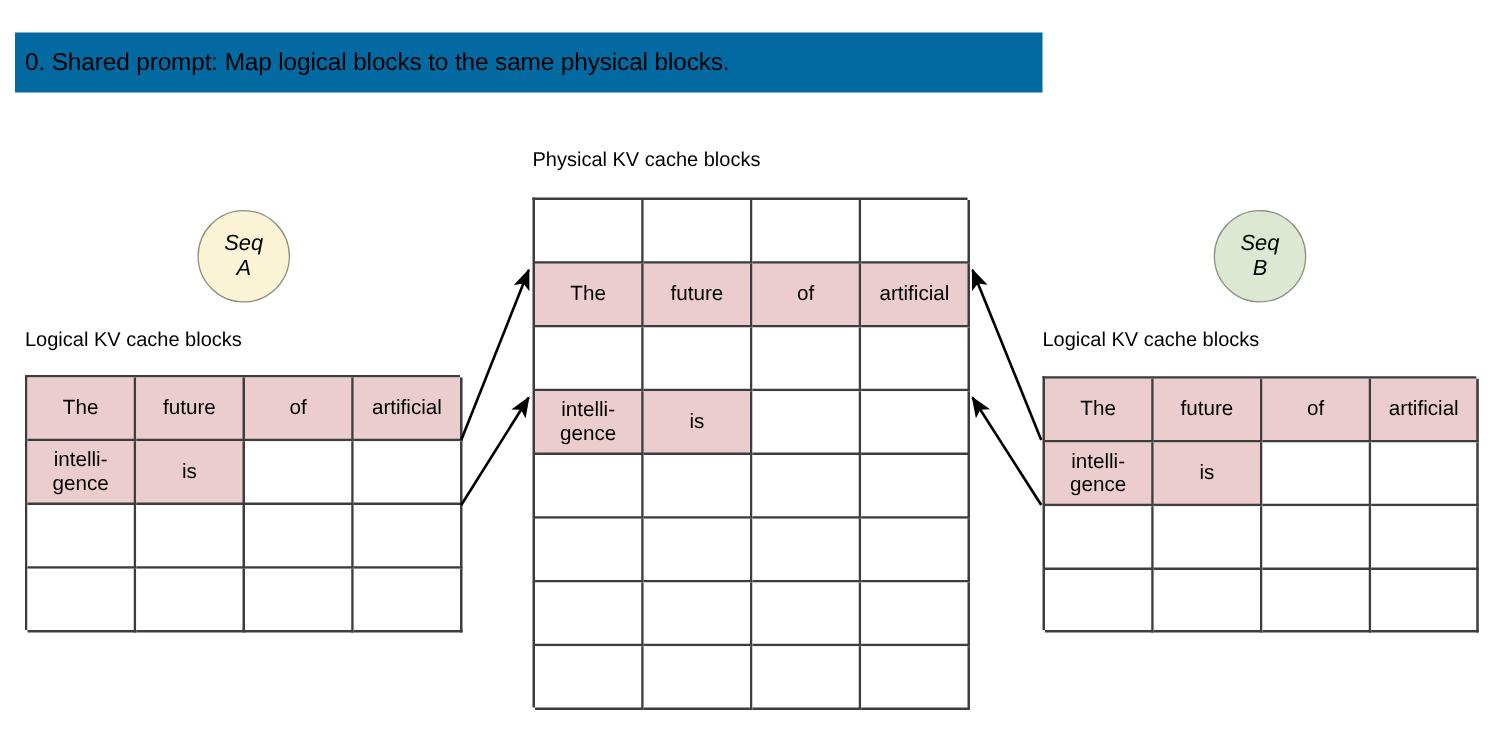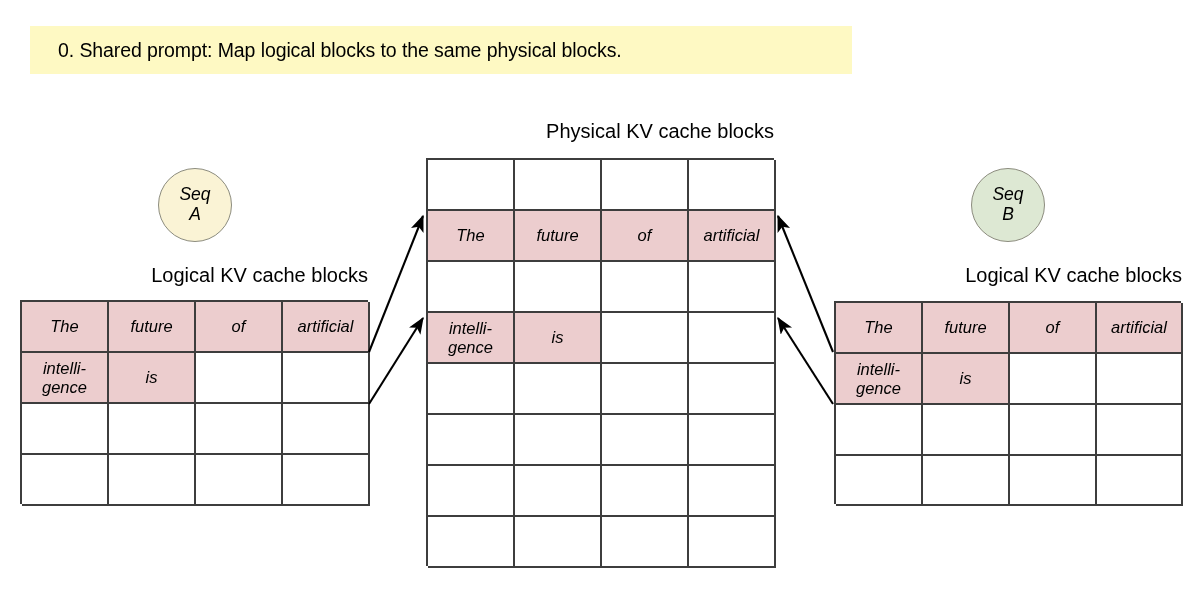--- a/index.html
+++ b/index.html
@@ -18,39 +18,39 @@
   #stage {
     position: absolute;
     left: 0; top: 0;
     width: 1200px;
     height: 591px;
   }
 
   
   .banner {
     position: absolute;
-    left: 30px;
+    left: 12px;
     top: 26px;
     width: 822px;
     height: 48px;
-    background: #fef9c3;
+    background: #0369a1;
     display: flex;
     align-items: center;
-    padding-left: 28px;
+    padding-left: 8px;
     box-sizing: border-box;
     font-size: 19.5px;
     letter-spacing: -0.1px;
     white-space: nowrap;
   }
 
   
   .caption {
     position: absolute;
-    font-size: 20px;
-    text-align: right;
+    font-size: 16px;
+    text-align: left;
     white-space: nowrap;
   }
   #physical-caption { left: 426px; top: 120px; width: 348px; }
   #logical-caption-a { left: 20px;  top: 264px; width: 348px; }
   #logical-caption-b { left: 834px; top: 264px; width: 348px; }
 
   
   .seq-circle {
     position: absolute;
     width: 74px;
@@ -70,21 +70,20 @@
   #seq-b { left: 971px; top: 168px; background: #dde8d3; }
 
   
   .grid {
     position: absolute;
     display: grid;
     border-top: 2px solid #3d3d3d;
     border-left: 2px solid #3d3d3d;
     box-sizing: border-box;
     background: #ffffff;
-    font-style: italic;
   }
   .cell {
     border-right: 2px solid #3d3d3d;
     border-bottom: 2px solid #3d3d3d;
     box-sizing: border-box;
     display: flex;
     align-items: center;
     justify-content: center;
     text-align: center;
     font-size: 16.5px;

